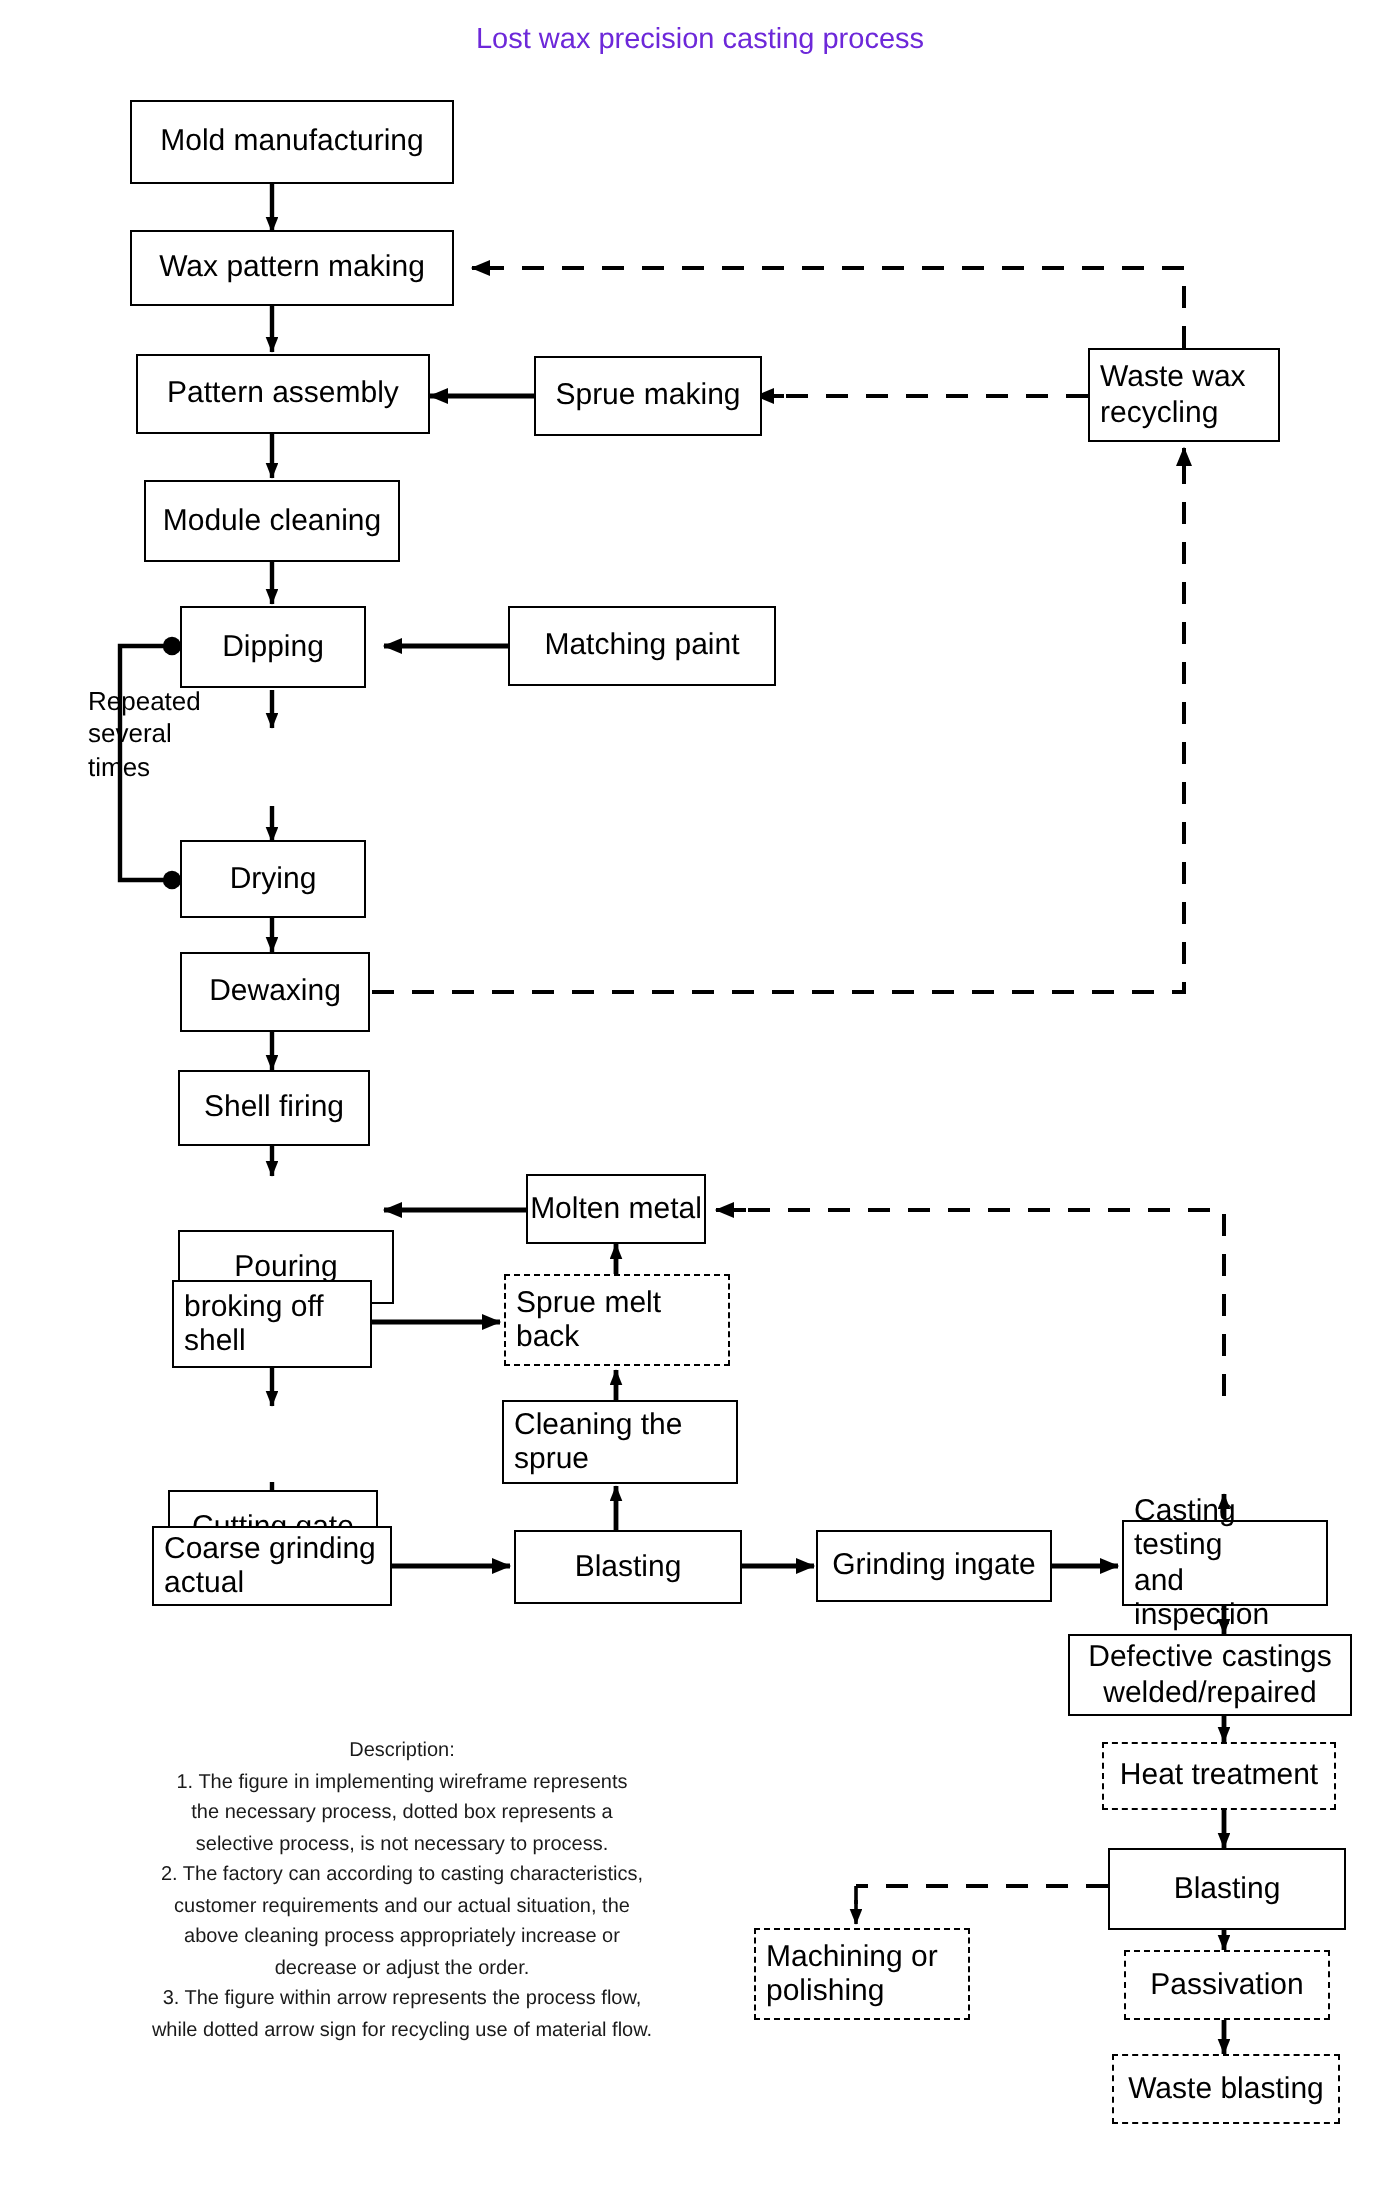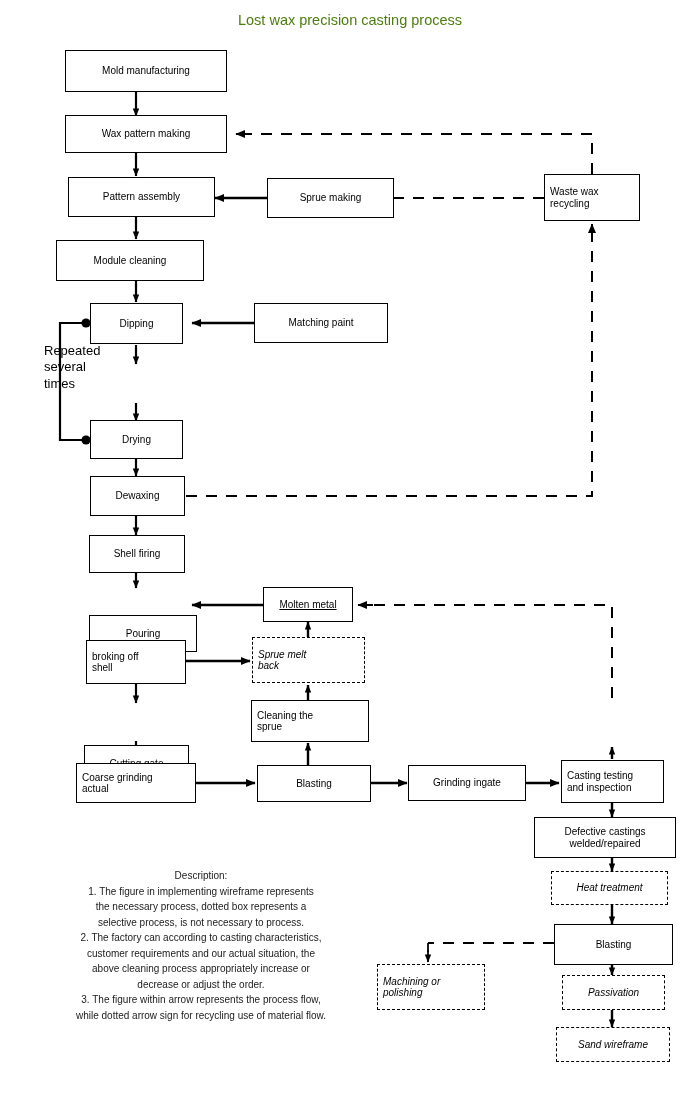--- a/index.html
+++ b/index.html
@@ -27,44 +27,43 @@
   }
   .node {
     position: absolute;
     box-sizing: border-box;
     background: #ffffff;
     display: flex;
     align-items: center;
     justify-content: center;
     text-align: center;
     line-height: 1.15;
-    font-size: 10px;
+    font-size: 15px;
     color: #000000;
     z-index: 2;
   }
   .node.solid {
     border: 1.6px solid #000000;
   }
   .node.dashed {
     border: 1.6px dashed #000000;
-    font-style: italic;
   }
   .node.lefttext {
     justify-content: flex-start;
     text-align: left;
     padding-left: 5px;
   }
   .title {
     position: absolute;
     left: 0;
     top: 12px;
     width: 700px;
     text-align: center;
     font-size: 14.5px;
-    color: #4d7c0f;
+    color: #6d28d9;
     z-index: 3;
   }
   .loop-label {
     position: absolute;
     font-size: 13px;
     line-height: 1.25;
     color: #000000;
     z-index: 3;
     text-align: left;
   }
@@ -185,46 +184,46 @@
       <line x1="428" y1="950" x2="428" y2="962" marker-end="url(#ah)"></line>
     </g>
   </svg>
 
   <div class="node solid" style="left:65px; top:50px; width:162px; height:42px;">Mold manufacturing</div>
 
   <div class="node solid" style="left:68px; top:177px; width:147px; height:40px;">Pattern assembly</div>
 
   <div class="node solid" style="left:65px; top:115px; width:162px; height:38px;">Wax pattern making</div>
 
-  <div class="node solid" style="left:56px; top:240px; width:148px; height:41px;">Module cleaning</div>
+  <div class="node solid" style="left:72px; top:240px; width:128px; height:41px;">Module cleaning</div>
 
   <div class="node solid" style="left:90px; top:303px; width:93px; height:41px;">Dipping</div>
 
 
   <div class="node solid" style="left:90px; top:420px; width:93px; height:39px;">Drying</div>
 
   <div class="node solid" style="left:90px; top:476px; width:95px; height:40px;">Dewaxing</div>
 
   <div class="node solid" style="left:89px; top:535px; width:96px; height:38px;">Shell firing</div>
 
   <div class="node solid" style="left:89px; top:587px; width:108px; height:37px;margin-top:28px;">Pouring</div>
 
   <div class="node solid lefttext" style="left:86px; top:640px; width:100px; height:44px; white-space:pre-line;">broking off
 shell</div>
 
   <div class="node solid" style="left:84px; top:703px; width:105px; height:38px;margin-top:42px;">Cutting gate</div>
 
   <div class="node solid lefttext" style="left:76px; top:763px; width:120px; height:40px; white-space:pre-line;">Coarse grinding
 actual</div>
 
-  <div class="node solid" style="left:267px; top:178px; width:127px; height:40px;">Sprue making</div>
+  <div class="node solid" style="left:267px; top:178px; width:114px; height:40px;">Sprue making</div>
 
   <div class="node solid" style="left:254px; top:303px; width:134px; height:40px;">Matching paint</div>
 
-  <div class="node solid" style="left:263px; top:587px; width:90px; height:35px;text-decoration:underline;">Molten metal</div>
+  <div class="node solid" style="left:263px; top:587px; width:90px; height:35px;">Molten metal</div>
 
   <div class="node dashed lefttext" style="left:252px; top:637px; width:113px; height:46px; white-space:pre-line;">Sprue melt
 back</div>
 
   <div class="node solid lefttext" style="left:251px; top:700px; width:118px; height:42px; white-space:pre-line;">Cleaning the
 sprue</div>
 
   <div class="node solid" style="left:257px; top:765px; width:114px; height:37px;">Blasting</div>
 
   <div class="node solid" style="left:408px; top:765px; width:118px; height:36px;">Grinding ingate</div>
@@ -241,21 +240,21 @@
 
   <div class="node solid" style="left:534px; top:817px; width:142px; height:41px; white-space:pre-line;">Defective castings
 welded/repaired</div>
 
   <div class="node dashed" style="left:551px; top:871px; width:117px; height:34px;">Heat treatment</div>
 
   <div class="node solid" style="left:554px; top:924px; width:119px; height:41px;">Blasting</div>
 
   <div class="node dashed" style="left:562px; top:975px; width:103px; height:35px;">Passivation</div>
 
-  <div class="node dashed" style="left:556px; top:1027px; width:114px; height:35px;">Sand wireframe</div>
+  <div class="node dashed" style="left:556px; top:1027px; width:114px; height:35px;">Waste blasting</div>
 
   <div class="loop-label" style="left:8px; top:343px; width:70px; white-space:pre-line;margin-left:36px;">Repeated
 several
 times</div>
 
   <div class="desc" style="left:26px; top:868px; width:350px;">Description:
 1. The figure in implementing wireframe represents
 the necessary process, dotted box represents a
 selective process, is not necessary to process.
 2. The factory can according to casting characteristics,

